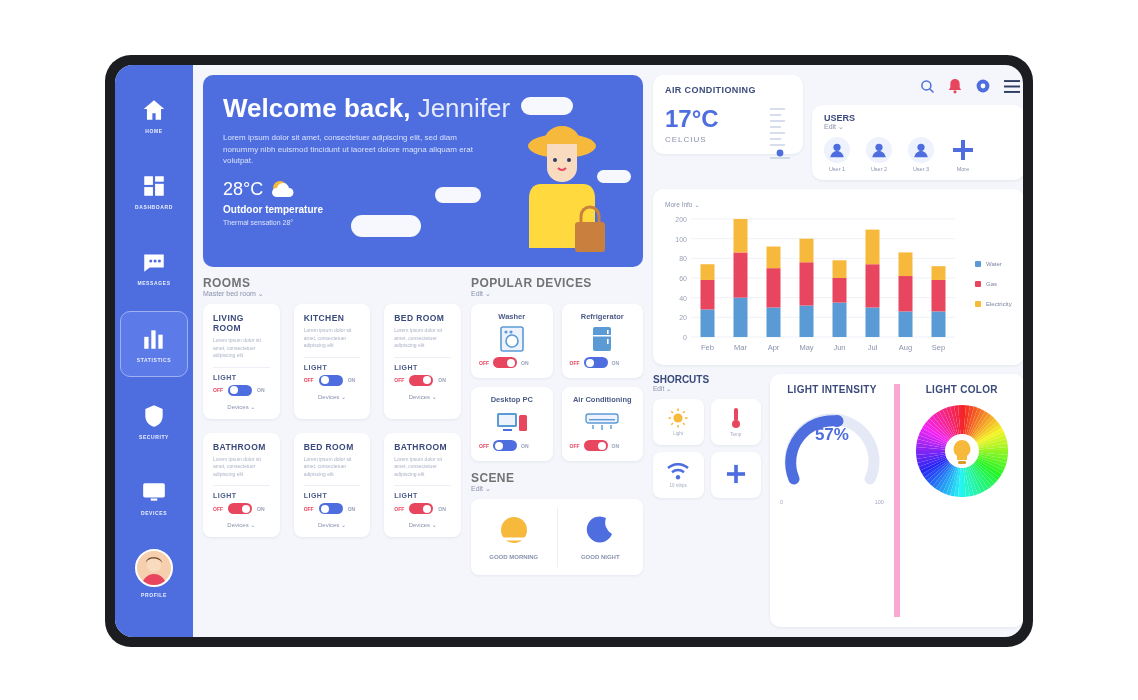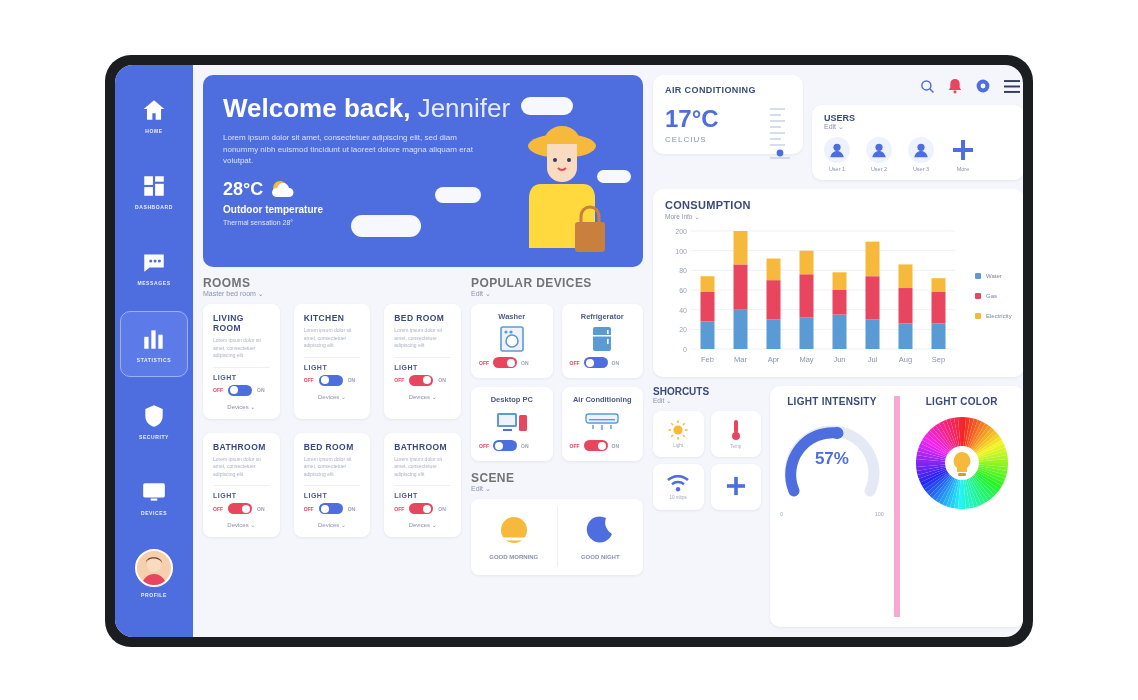--- a/index.html
+++ b/index.html
@@ -95,21 +95,21 @@
   }
   .hero h1 { margin:0; font-size: 26px; font-weight: bold; }
   .hero h1 span.light { font-weight: normal; color:#e6ebfb; }
   .hero p.lorem {
     margin: 8px 0 0 0;
     font-size: 8px;
     line-height: 1.45;
     width: 260px;
     color: #d9e1fa;
   }
-  .hero .temp { margin-top: 12px; font-size: 18px; font-weight:bold; display:flex; align-items:center; gap:6px;}
+  .hero .temp { margin-top: 12px; font-size: 18px; font-weight:normal; display:flex; align-items:center; gap:6px;}
   .hero .outdoor { font-size:10px; font-weight:bold; margin-top:3px;}
   .hero .thermal { font-size:7px; margin-top:4px; color:#dbe3fb;}
   .cloud { position:absolute; background:#ffffff; border-radius:50px; opacity:.95;}
   .woman { position:absolute; right:22px; bottom:0; width:118px; height:165px;}
 
   
   .section-head { display:flex; align-items:flex-end; justify-content:space-between; }
   .sec-title { font-size: 12px; font-weight: bold; color:#737373; letter-spacing:.4px;}
   .sec-sub { font-size:7px; color:#8a93ad; }
   .rooms-grid { display:grid; grid-template-columns: repeat(3, 1fr); gap:14px; }
@@ -182,21 +182,21 @@
   .sc-head { font-size:10px; font-weight:bold; color:#3a4a7a;}
   .sc-sub { font-size:6.5px; color:#8a93ad;}
   .sc-grid { display:grid; grid-template-columns:repeat(2,1fr); gap:7px; margin-top:6px;}
   .sc-card { background:#fff; border-radius:8px; height:46px; display:flex; flex-direction:column; align-items:center; justify-content:center; gap:3px; box-shadow:0 1px 3px rgba(40,50,90,.08);}
   .sc-lbl { font-size:4.5px; color:#a2aabe;}
   .light-card { flex:1; background:#fff; border-radius:10px; display:flex; box-shadow:0 1px 3px rgba(40,50,90,.08); padding:10px 0;}
   .light-half { flex:1; display:flex; flex-direction:column; align-items:center;}
   .light-half + .light-half { border-left:6px solid #f9a8d4;}
   .lh-title { font-size:10px; font-weight:bold; color:#3a4a7a; letter-spacing:.3px;}
   .gauge-wrap { position:relative; margin-top:8px;}
-  .gauge-val { position:absolute; left:0; right:0; top:34px; text-align:center; font-size:17px; font-weight:bold; color:#4e6ee0;}
+  .gauge-val { position:absolute; left:0; right:0; top:22px; text-align:center; font-size:17px; font-weight:bold; color:#4e6ee0;}
   .gauge-scale { display:flex; justify-content:space-between; width:104px; margin-top:4px; font-size:5.5px; color:#a2aabe;}
 </style>
 </head>
 <body>
 
 <div class="tablet">
 <div class="screen">
 
   <div class="sidebar">
 
@@ -608,21 +608,20 @@
                       </svg>
                 </span>
                 <span class="user-lbl">More</span>
               </div>
             </div>
           </div>
         </div>
       </div>
 
       <div class="cons-card">
-        <div class="cons-title">CONSUMPTION</div>
         <div class="cons-sub"><span>More Info</span> ⌄</div>
 
         <div class="chart-wrap">
           <div class="chart">
             <svg id="bar-chart" width="296" height="142" viewBox="0 0 296 142">
                   <line x1="26" y1="124" x2="290" y2="124" stroke="#eef1f7" stroke-width="1"></line>
                   <text x="22" y="127" text-anchor="end" font-size="7" fill="#9aa2b8" font-family="Liberation Sans">0</text>
                   <line x1="26" y1="104.33333333333333" x2="290" y2="104.33333333333333" stroke="#eef1f7" stroke-width="1"></line>
                   <text x="22" y="107.33333333333333" text-anchor="end" font-size="7" fill="#9aa2b8" font-family="Liberation Sans">20</text>
                   <line x1="26" y1="84.66666666666666" x2="290" y2="84.66666666666666" stroke="#eef1f7" stroke-width="1"></line>

